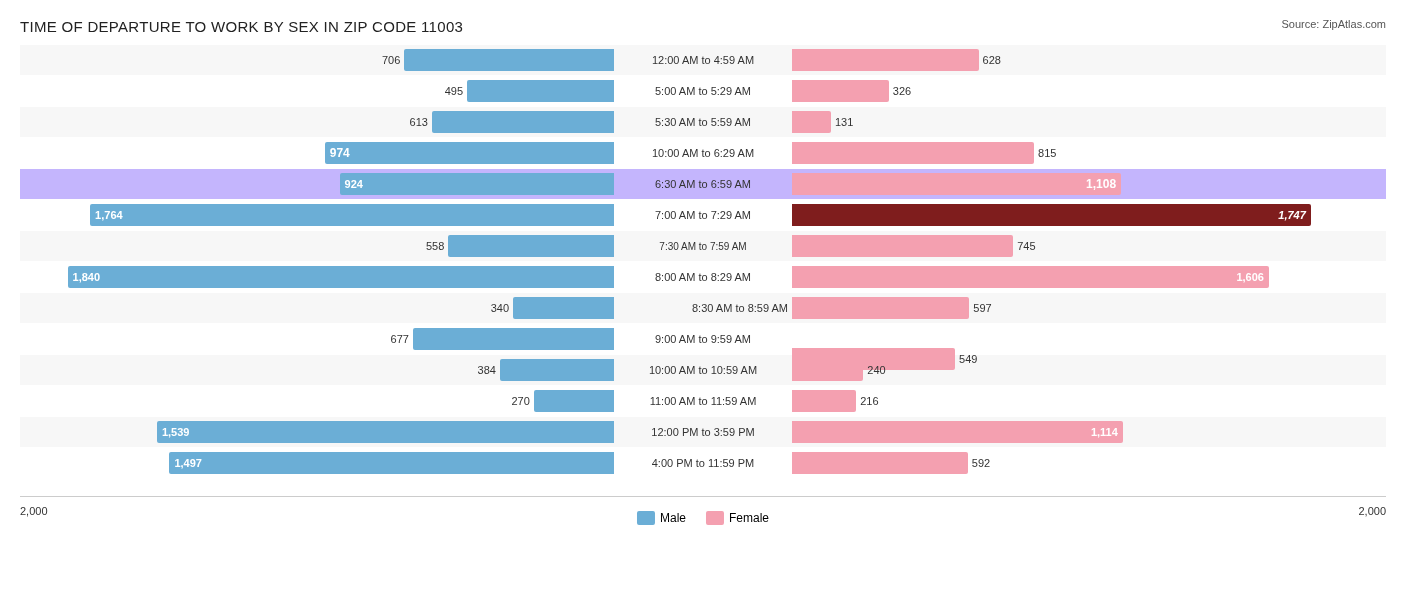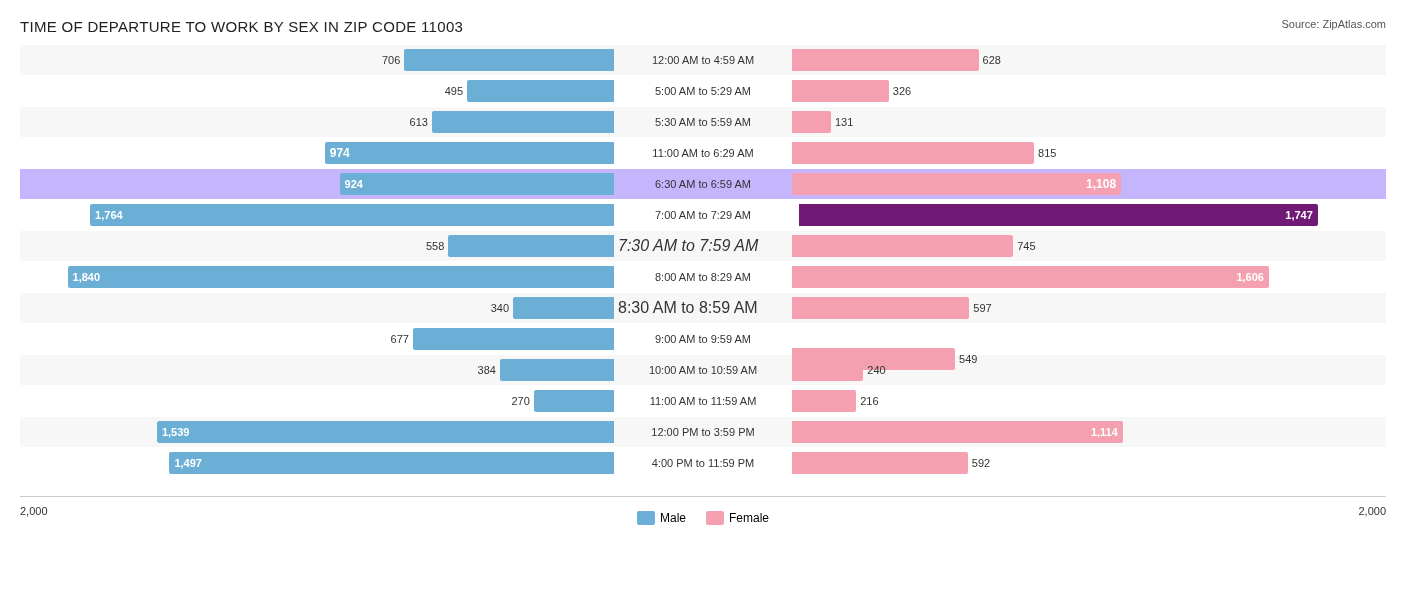--- a/index.html
+++ b/index.html
@@ -177,21 +177,21 @@
   </div>
         <div class="bar-row" style="background: rgb(255, 255, 255);">
     <div class="left-section">
       <div style="position:relative;width:100%;height:22px;display:flex;align-items:center;justify-content:flex-end;">
         <div style="position:absolute;right:0;width:48.699999999999996%;height:22px;background:#6baed6;border-radius:2px 0 0 2px;display:flex;align-items:center;">
           <span style="position:absolute;left:5px;color:#fff;font-size:12px;font-weight:bold;white-space:nowrap;">974</span>
         </div>
 
       </div>
     </div>
-    <div style="width:170px;text-align:center;font-size:11px;color:#333;flex-shrink:0;z-index:10;">11:00 AM to 6:29 AM</div>
+    <div style="width:170px;text-align:center;font-size:11px;color:#333;flex-shrink:0;z-index:10;">10:00 AM to 6:29 AM</div>
     <div class="right-section">
       <div style="position:relative;width:100%;height:22px;display:flex;align-items:center;">
         <div style="position:absolute;left:0;width:40.75%;height:22px;background:#f4a0b0;border-radius:0 2px 2px 0;display:flex;align-items:center;justify-content:flex-end;">
           
         </div>
         <span style="position:absolute;left:40.75%;padding-left:4px;color:#333;font-size:11px;white-space:nowrap;">815</span>
       </div>
     </div>
   </div>
         <div class="bar-row" style="background: #c4b5fd;">
@@ -218,37 +218,37 @@
       <div style="position:relative;width:100%;height:22px;display:flex;align-items:center;justify-content:flex-end;">
         <div style="position:absolute;right:0;width:88.2%;height:22px;background:#6baed6;border-radius:2px 0 0 2px;display:flex;align-items:center;">
           <span style="position:absolute;left:5px;color:#fff;font-size:11px;font-weight:bold;white-space:nowrap;">1,764</span>
         </div>
 
       </div>
     </div>
     <div style="width:170px;text-align:center;font-size:11px;color:#333;flex-shrink:0;z-index:10;">7:00 AM to 7:29 AM</div>
     <div class="right-section">
       <div style="position:relative;width:100%;height:22px;display:flex;align-items:center;">
-        <div style="position:absolute;left:7px;width:87.35000000000001%;height:22px;background:#701a75;border-radius:0 2px 2px 0;display:flex;align-items:center;justify-content:flex-end;">
+        <div style="position:absolute;left:0;width:87.35000000000001%;height:22px;background:#7f1d1d;border-radius:0 2px 2px 0;display:flex;align-items:center;justify-content:flex-end;font-style:italic;">
           <span style="position:absolute;right:5px;color:#fff;font-size:11px;font-weight:bold;white-space:nowrap;">1,747</span>
         </div>
 
       </div>
     </div>
   </div>
         <div class="bar-row" style="background: rgb(247, 247, 247);">
     <div class="left-section">
       <div style="position:relative;width:100%;height:22px;display:flex;align-items:center;justify-content:flex-end;">
         <div style="position:absolute;right:0;width:27.900000000000002%;height:22px;background:#6baed6;border-radius:2px 0 0 2px;display:flex;align-items:center;">
           
         </div>
         <span style="position:absolute;right:27.900000000000002%;padding-right:4px;color:#333;font-size:11px;white-space:nowrap;">558</span>
       </div>
     </div>
-    <div style="width:170px;text-align:left;font-size:16px;color:#333;flex-shrink:0;z-index:10;font-style:italic;">7:30 AM to 7:59 AM</div>
+    <div style="width:170px;text-align:center;font-size:10px;color:#333;flex-shrink:0;z-index:10;">7:30 AM to 7:59 AM</div>
     <div class="right-section">
       <div style="position:relative;width:100%;height:22px;display:flex;align-items:center;">
         <div style="position:absolute;left:0;width:37.25%;height:22px;background:#f4a0b0;border-radius:0 2px 2px 0;display:flex;align-items:center;justify-content:flex-end;">
           
         </div>
         <span style="position:absolute;left:37.25%;padding-left:4px;color:#333;font-size:11px;white-space:nowrap;">745</span>
       </div>
     </div>
   </div>
         <div class="bar-row" style="background: rgb(255, 255, 255);">
@@ -272,21 +272,21 @@
   </div>
         <div class="bar-row" style="background: rgb(247, 247, 247);">
     <div class="left-section">
       <div style="position:relative;width:100%;height:22px;display:flex;align-items:center;justify-content:flex-end;">
         <div style="position:absolute;right:0;width:17%;height:22px;background:#6baed6;border-radius:2px 0 0 2px;display:flex;align-items:center;">
           
         </div>
         <span style="position:absolute;right:17%;padding-right:4px;color:#333;font-size:11px;white-space:nowrap;">340</span>
       </div>
     </div>
-    <div style="width:170px;text-align:left;font-size:16px;color:#333;flex-shrink:0;z-index:10;">8:30 AM to 8:59 AM</div>
+    <div style="width:170px;text-align:right;font-size:11px;color:#333;flex-shrink:0;z-index:10;">8:30 AM to 8:59 AM</div>
     <div class="right-section">
       <div style="position:relative;width:100%;height:22px;display:flex;align-items:center;">
         <div style="position:absolute;left:0;width:29.849999999999998%;height:22px;background:#f4a0b0;border-radius:0 2px 2px 0;display:flex;align-items:center;justify-content:flex-end;">
           
         </div>
         <span style="position:absolute;left:29.849999999999998%;padding-left:4px;color:#333;font-size:11px;white-space:nowrap;">597</span>
       </div>
     </div>
   </div>
         <div class="bar-row" style="background: rgb(255, 255, 255);">

